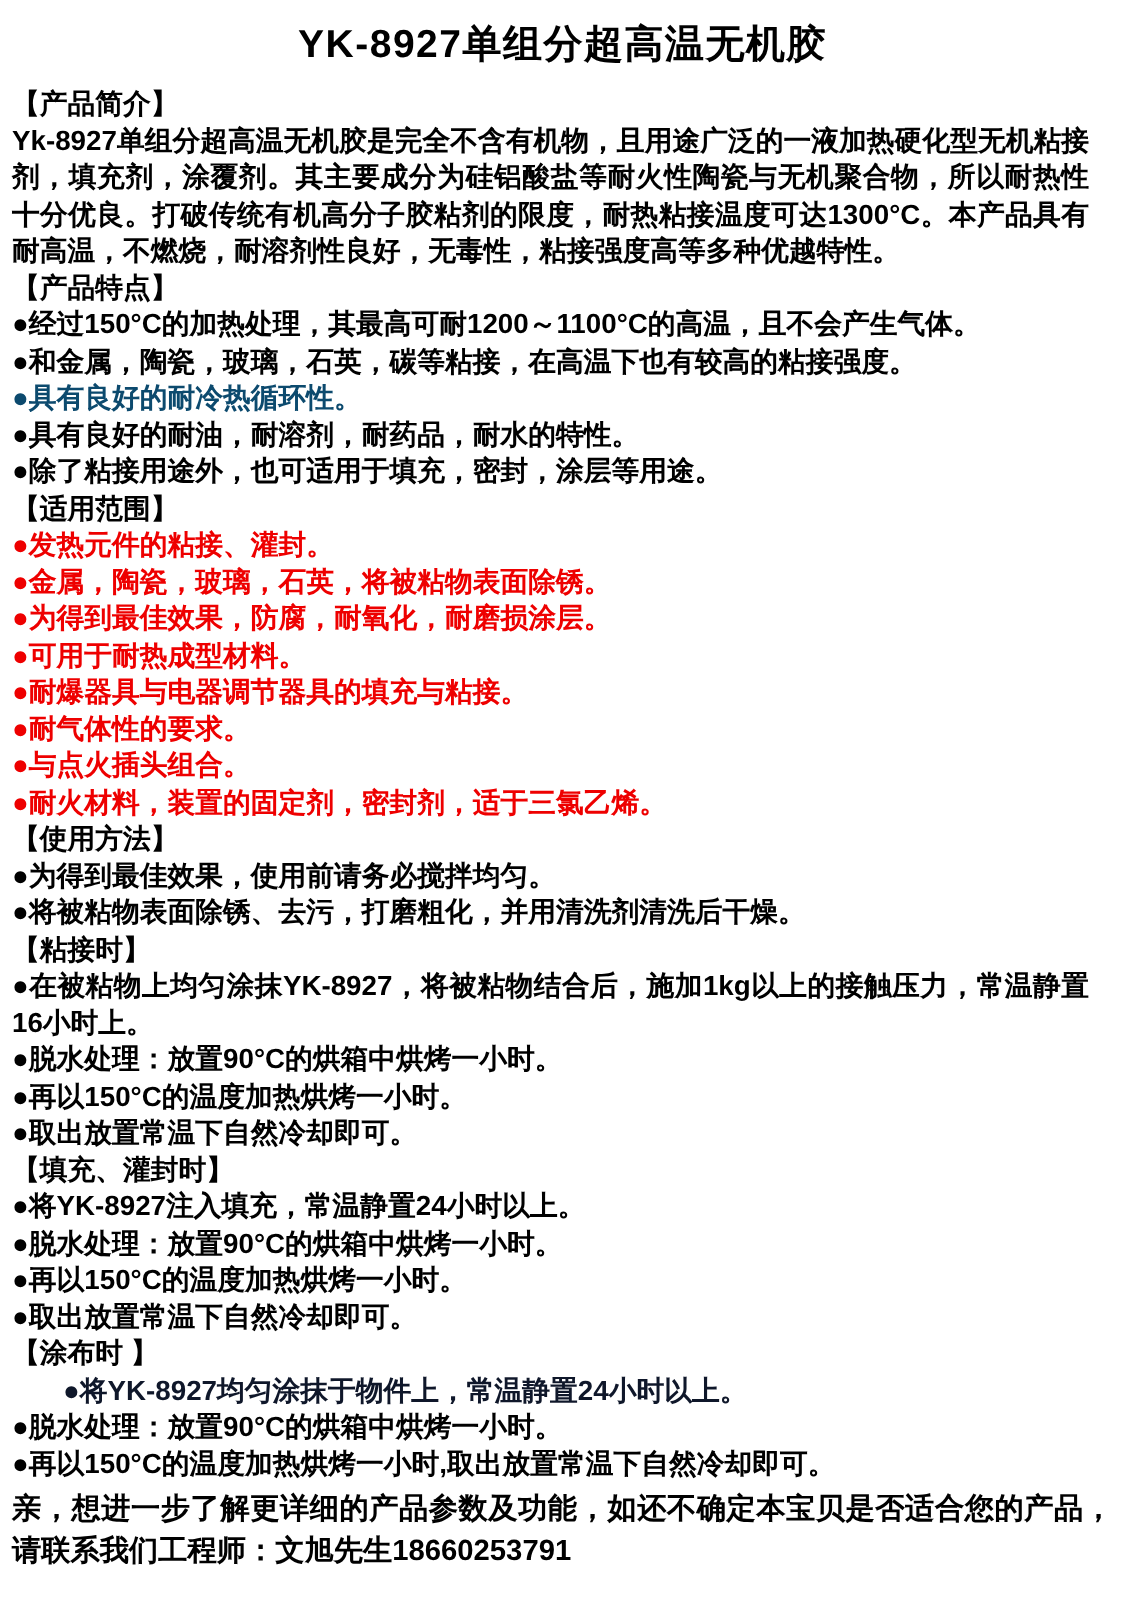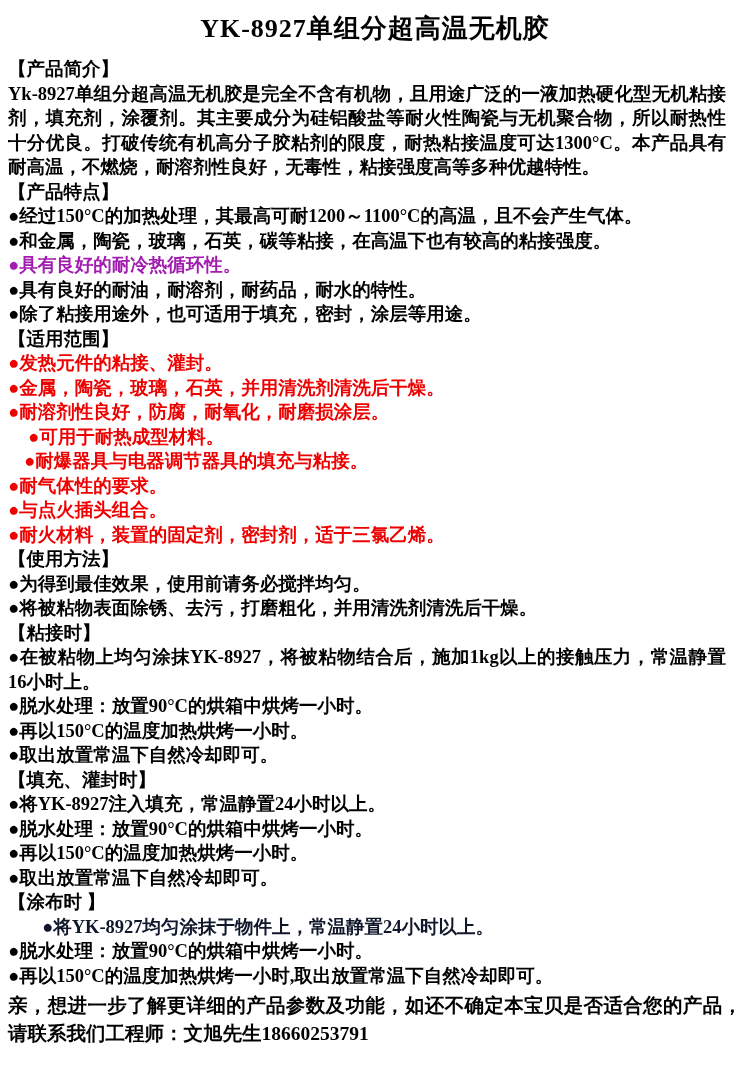--- a/index.html
+++ b/index.html
@@ -7,21 +7,21 @@
     padding: 0;
     background: #ffffff;
   }
   .page {
     position: relative;
     width: 750px;
     height: 1069px;
     overflow: hidden;
     background: #ffffff;
     color: #000000;
-    font-family: Liberation Serif, serif;
+    font-family: Liberation Sans, sans-serif;
     font-weight: bold;
   }
   .title {
     margin: 0;
     padding-top: 13px;
     font-size: 26px;
     line-height: 32px;
     text-align: center;
     font-weight: bold;
     letter-spacing: 1px;
@@ -57,29 +57,29 @@
 
 <div class="page">
   <h1 class="title">YK-8927单组分超高温无机胶</h1>
 
   <div class="content" id="content">
       <div class="section-header" style="color: rgb(0, 0, 0);">【产品简介】</div>
       <p class="intro-paragraph">Yk-8927单组分超高温无机胶是完全不含有机物，且用途广泛的一液加热硬化型无机粘接剂，填充剂，涂覆剂。其主要成分为硅铝酸盐等耐火性陶瓷与无机聚合物，所以耐热性十分优良。打破传统有机高分子胶粘剂的限度，耐热粘接温度可达1300°C。本产品具有耐高温，不燃烧，耐溶剂性良好，无毒性，粘接强度高等多种优越特性。</p>
       <div class="section-header" style="color: rgb(0, 0, 0);">【产品特点】</div>
       <div class="bullet-line" style="color: rgb(0, 0, 0);"><span class="dot">●</span><span>经过150°C的加热处理，其最高可耐1200～1100°C的高温，且不会产生气体。</span></div>
       <div class="bullet-line" style="color: rgb(0, 0, 0);"><span class="dot">●</span><span>和金属，陶瓷，玻璃，石英，碳等粘接，在高温下也有较高的粘接强度。</span></div>
-      <div class="bullet-line" style="color: #a21caf;"><span class="dot">●</span><span>具有良好的耐冷热循环性。</span></div>
+      <div class="bullet-line" style="color: #0c4a6e;"><span class="dot">●</span><span>具有良好的耐冷热循环性。</span></div>
       <div class="bullet-line" style="color: rgb(0, 0, 0);"><span class="dot">●</span><span>具有良好的耐油，耐溶剂，耐药品，耐水的特性。</span></div>
       <div class="bullet-line" style="color: rgb(0, 0, 0);"><span class="dot">●</span><span>除了粘接用途外，也可适用于填充，密封，涂层等用途。</span></div>
       <div class="section-header" style="color: rgb(0, 0, 0);">【适用范围】</div>
       <div class="bullet-line" style="color: rgb(238, 0, 0);"><span class="dot">●</span><span>发热元件的粘接、灌封。</span></div>
-      <div class="bullet-line" style="color: rgb(238, 0, 0);"><span class="dot">●</span><span>金属，陶瓷，玻璃，石英，并用清洗剂清洗后干燥。</span></div>
-      <div class="bullet-line" style="color: rgb(238, 0, 0);"><span class="dot">●</span><span>耐溶剂性良好，防腐，耐氧化，耐磨损涂层。</span></div>
-      <div class="bullet-line" style="color: rgb(238, 0, 0); margin-left: 20px;"><span class="dot">●</span><span>可用于耐热成型材料。</span></div>
-      <div class="bullet-line" style="color: rgb(238, 0, 0); margin-left: 16px;"><span class="dot">●</span><span>耐爆器具与电器调节器具的填充与粘接。</span></div>
+      <div class="bullet-line" style="color: rgb(238, 0, 0);"><span class="dot">●</span><span>金属，陶瓷，玻璃，石英，将被粘物表面除锈。</span></div>
+      <div class="bullet-line" style="color: rgb(238, 0, 0);"><span class="dot">●</span><span>为得到最佳效果，防腐，耐氧化，耐磨损涂层。</span></div>
+      <div class="bullet-line" style="color: rgb(238, 0, 0);"><span class="dot">●</span><span>可用于耐热成型材料。</span></div>
+      <div class="bullet-line" style="color: rgb(238, 0, 0);"><span class="dot">●</span><span>耐爆器具与电器调节器具的填充与粘接。</span></div>
       <div class="bullet-line" style="color: rgb(238, 0, 0);"><span class="dot">●</span><span>耐气体性的要求。</span></div>
       <div class="bullet-line" style="color: rgb(238, 0, 0);"><span class="dot">●</span><span>与点火插头组合。</span></div>
       <div class="bullet-line" style="color: rgb(238, 0, 0);"><span class="dot">●</span><span>耐火材料，装置的固定剂，密封剂，适于三氯乙烯。</span></div>
       <div class="section-header" style="color: rgb(0, 0, 0);">【使用方法】</div>
       <div class="bullet-line" style="color: rgb(0, 0, 0);"><span class="dot">●</span><span>为得到最佳效果，使用前请务必搅拌均匀。</span></div>
       <div class="bullet-line" style="color: rgb(0, 0, 0);"><span class="dot">●</span><span>将被粘物表面除锈、去污，打磨粗化，并用清洗剂清洗后干燥。</span></div>
       <div class="section-header" style="color: rgb(0, 0, 0);">【粘接时】</div>
       <div class="bullet-line" style="color: rgb(0, 0, 0);"><span class="dot">●</span><span>在被粘物上均匀涂抹YK-8927，将被粘物结合后，施加1kg以上的接触压力，常温静置16小时上。</span></div>
       <div class="bullet-line" style="color: rgb(0, 0, 0);"><span class="dot">●</span><span>脱水处理：放置90°C的烘箱中烘烤一小时。</span></div>
       <div class="bullet-line" style="color: rgb(0, 0, 0);"><span class="dot">●</span><span>再以150°C的温度加热烘烤一小时。</span></div>

